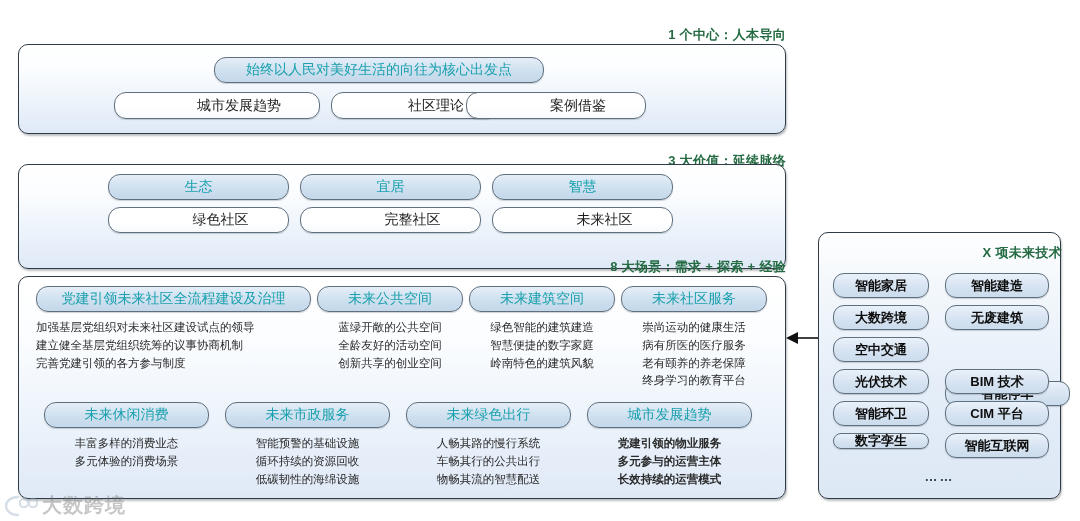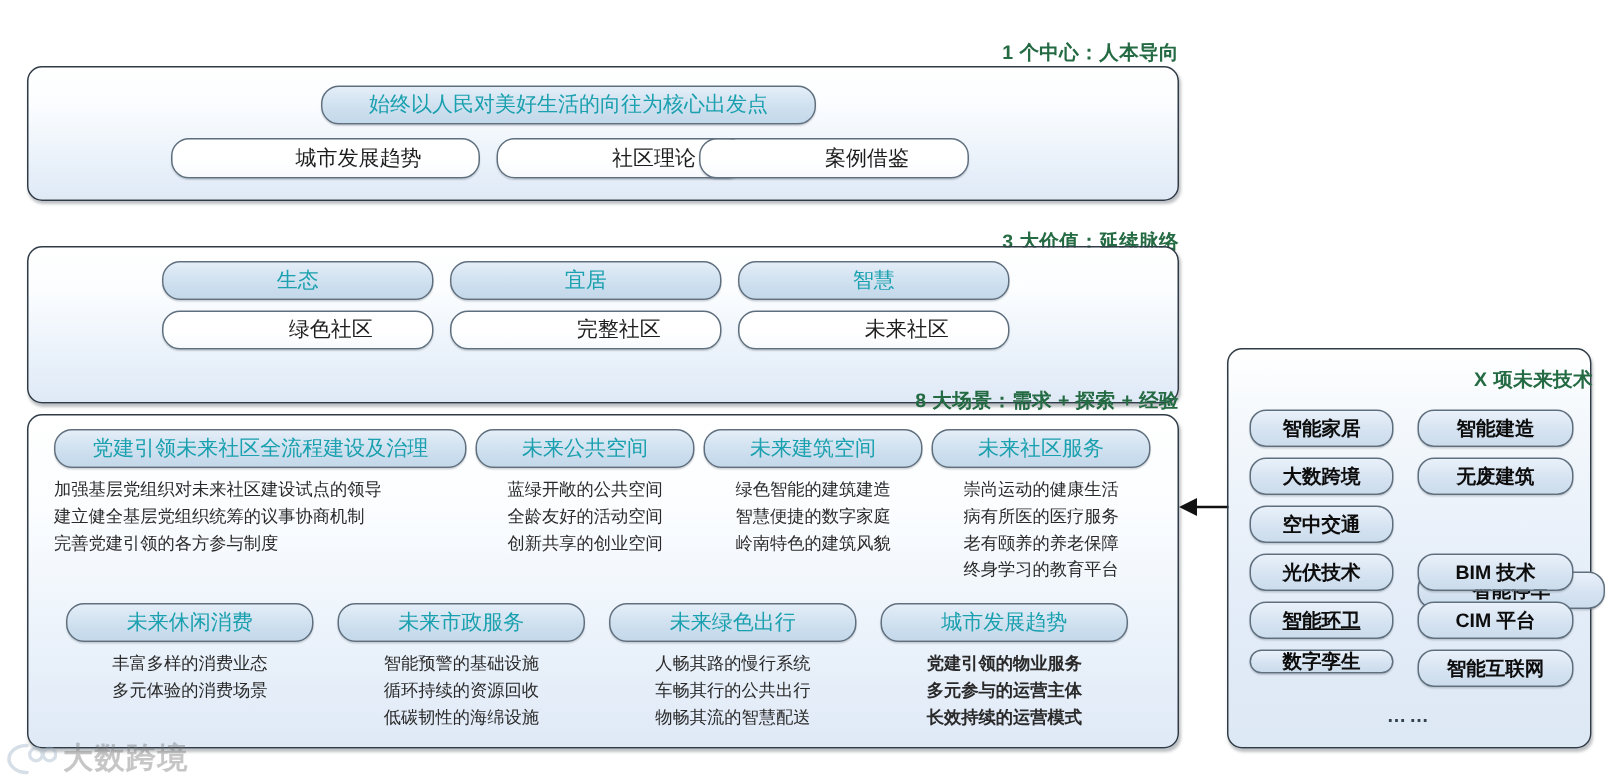--- a/index.html
+++ b/index.html
@@ -166,21 +166,21 @@
     <polygon points="12,4 0,10 12,16" fill="#111111"></polygon>
   </svg>
 
   <div class="panel" id="tech-panel" style="left:818px;top:232px;width:243px;height:267px;">
     <div class="sec-title" style="top:11px;left:0;width:243px;">X 项未来技术</div>
 
     <div class="tech-pill" style="left:14px;top:40px;width:96px;height:25px;">智能家居</div>
     <div class="tech-pill" style="left:14px;top:72px;width:96px;height:25px;">大数跨境</div>
     <div class="tech-pill" style="left:14px;top:104px;width:96px;height:25px;">空中交通</div>
     <div class="tech-pill" style="left:14px;top:136px;width:96px;height:25px;">光伏技术</div>
-    <div class="tech-pill" style="left:14px;top:168px;width:96px;height:25px;text-decoration:underline;">智能环卫</div>
+    <div class="tech-pill" style="left:14px;top:168px;width:96px;height:25px;">智能环卫</div>
     <div class="tech-pill" style="left:14px;top:200px;width:96px;height:16px;">数字孪生</div>
 
     <div class="tech-pill" style="left:126px;top:40px;width:104px;height:25px;">智能建造</div>
     <div class="tech-pill" style="left:126px;top:72px;width:104px;height:25px;">无废建筑</div>
     <div class="tech-pill" style="left:126px;top:104px;width:125px;height:25px;margin-top:44px;">智能停车</div>
     <div class="tech-pill" style="left:126px;top:136px;width:104px;height:25px;">BIM 技术</div>
     <div class="tech-pill" style="left:126px;top:168px;width:104px;height:25px;">CIM 平台</div>
     <div class="tech-pill" style="left:126px;top:200px;width:104px;height:25px;">智能互联网</div>
 
     <div id="tech-dots" style="top:236px;">……</div>

